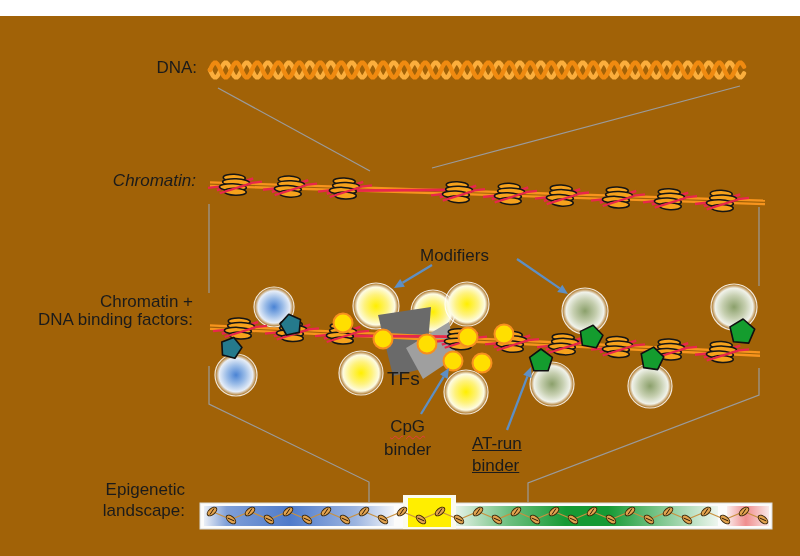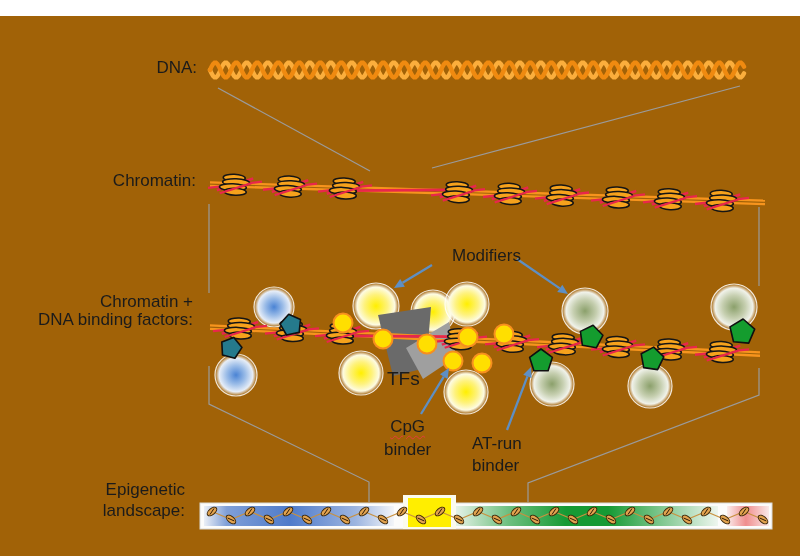--- a/index.html
+++ b/index.html
@@ -7,27 +7,27 @@
     position:relative; width:800px; height:556px; overflow:hidden;
     background:#e3e2e1;
     font-family:"Liberation Sans", sans-serif;
     color:#1b1b1b;
   }
   .stage svg{position:absolute; left:0; top:0;}
   .lbl{position:absolute; font-size:17px; line-height:20px; white-space:nowrap;}
   .lbl span{display:block;}
   .lbl-right{text-align:right;}
   #lbl-dna{right:603px; top:42px;}
-  #lbl-chromatin{right:604px; top:155px;}
+  #lbl-chromatin{right:604px; top:155px;font-style:italic;}
   #lbl-factors{right:607px; top:277px; line-height:18px;}
   #lbl-epi{right:615px; top:463px; line-height:21px;}
-  #lbl-modifiers{left:452px; top:230px;}
+  #lbl-modifiers{left:420px; top:230px;}
   #lbl-tfs{left:387px; top:353px; font-size:19px; font-weight:normal;}
   #lbl-cpg{left:384px; top:399px; line-height:23px;}
-  #lbl-atrun{left:472px; top:417px; line-height:22px;}
+  #lbl-atrun{left:472px; top:417px; line-height:22px;text-decoration:underline;}
   .wavy{
     text-decoration:underline;
     text-decoration-style:wavy;
     text-decoration-color:#e23b3b;
     text-decoration-thickness:1px;
     text-underline-offset:3px;
     text-align:center;
   }
 </style>
 </head>

